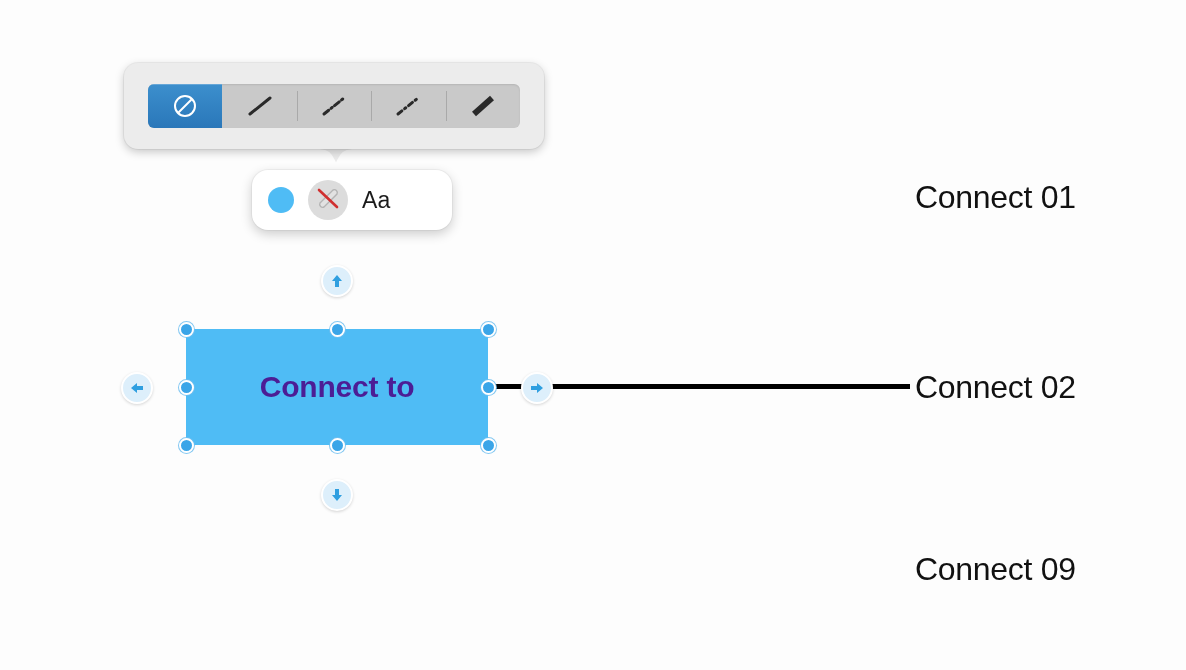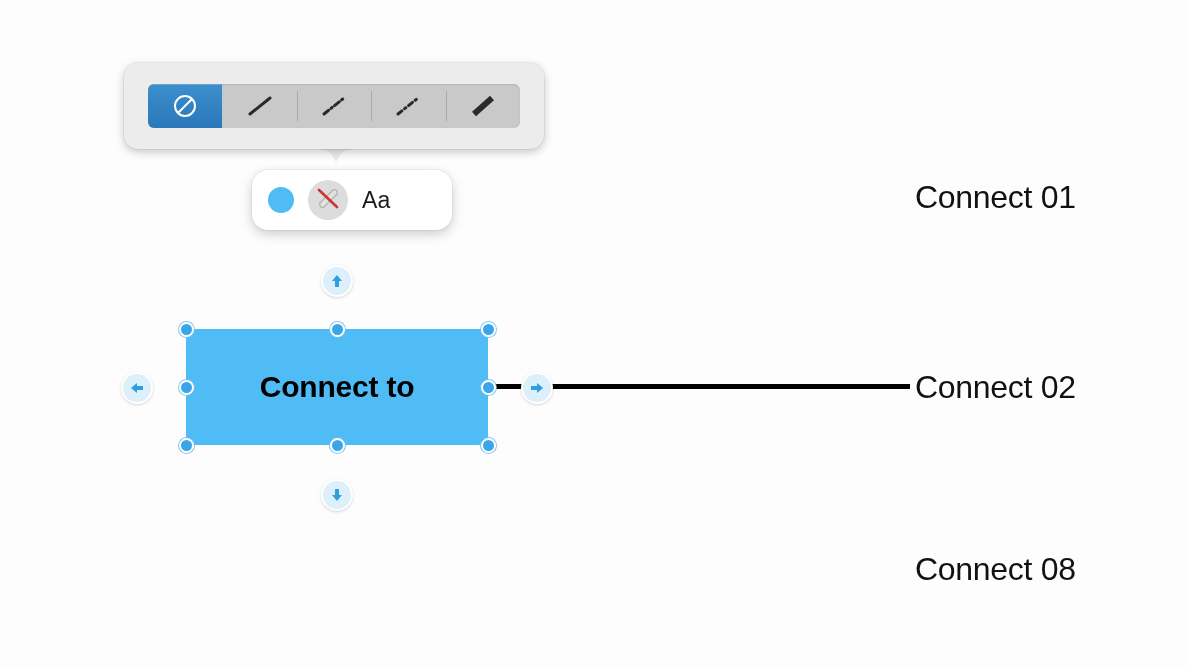--- a/index.html
+++ b/index.html
@@ -126,21 +126,21 @@
     width: 302px;
     height: 116px;
     background: #4fbcf5;
     display: flex;
     align-items: center;
     justify-content: center;
   }
   .shape-label {
     font-size: 30px;
     font-weight: bold;
-    color: #000000;
+    color: #4c1d95;
     letter-spacing: -0.2px;
   }
 
   .handle {
     position: absolute;
     width: 15px;
     height: 15px;
     border-radius: 50%;
     background: #3aa5e8;
     border: 2px solid #ffffff;
@@ -298,15 +298,15 @@
             <line x1="8" y1="23" x2="26" y2="7" stroke="#2a2a2a" stroke-width="6" stroke-linecap="butt"></line>
           </svg>
         </span>
       </div>
 
     </div>
   </div>
 
   <div class="node-label node-label-1">Connect 01</div>
   <div class="node-label node-label-2">Connect 02</div>
-  <div class="node-label node-label-3">Connect 08</div>
+  <div class="node-label node-label-3">Connect 09</div>
 
 </div>
 
 </body></html>

